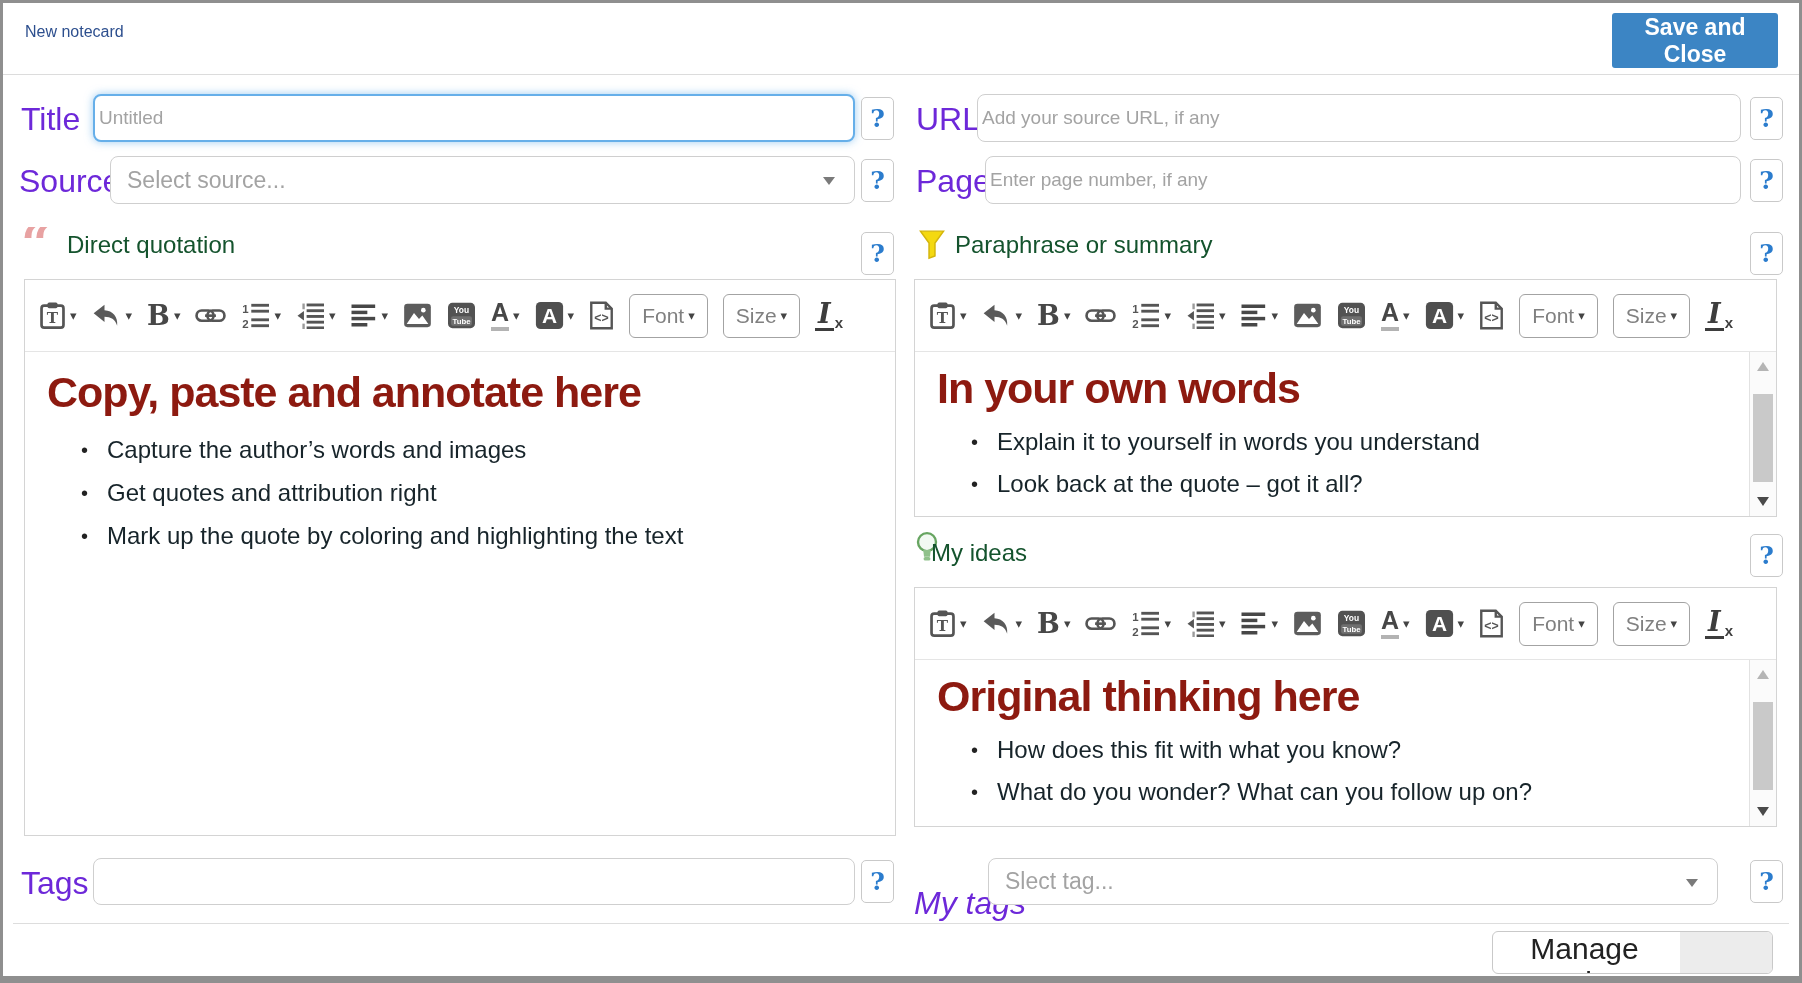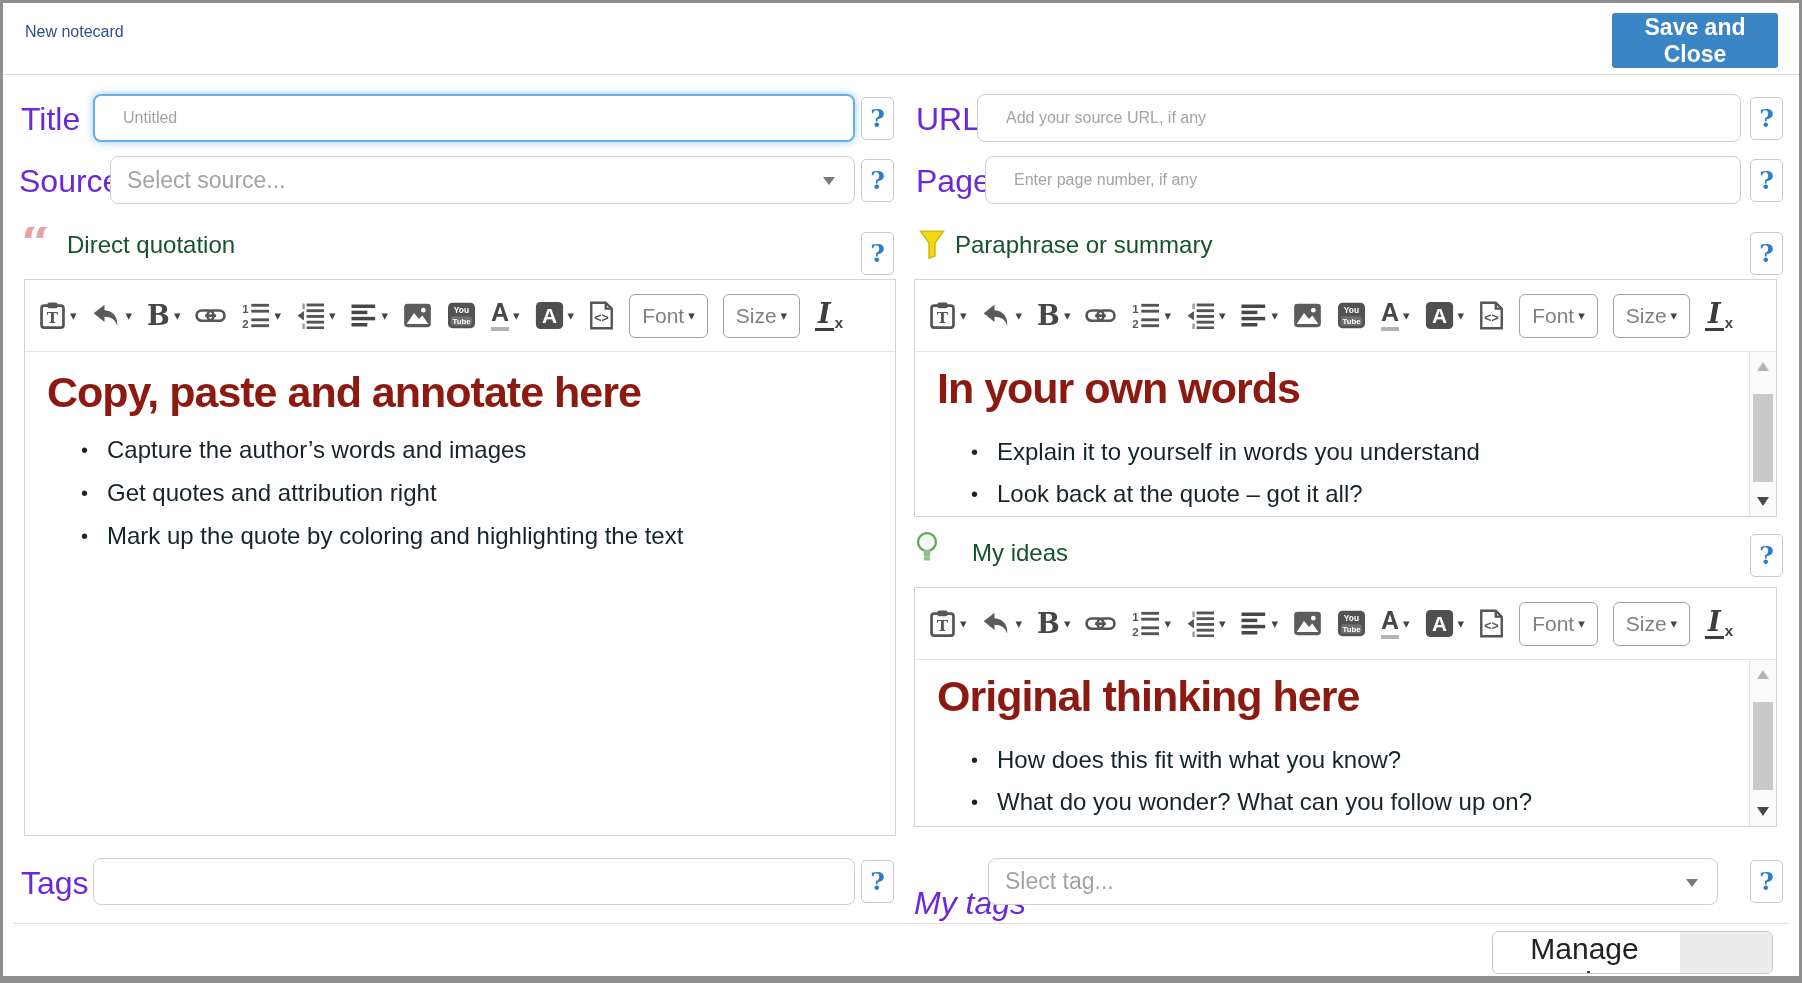--- a/index.html
+++ b/index.html
@@ -8,21 +8,21 @@
 
   
   .hdr{position:absolute;left:0;top:0;right:0;height:71px;border-bottom:1px solid #dcdcdc;}
   .hdr-title{position:absolute;left:22px;top:20px;font-size:16px;color:#2d4f8e;}
   .btn-save{position:absolute;right:21px;top:10px;width:166px;height:55px;background:#3c85c4;color:#fff;
     font-family:"Liberation Sans",sans-serif;font-size:23px;font-weight:bold;border:none;border-radius:3px;cursor:pointer;}
 
   
   .lbl{position:absolute;font-size:32px;color:#6d28d9;}
   .inp{position:absolute;box-sizing:border-box;height:48px;border:1px solid #cfcfcf;border-radius:8px;
-    font-family:"Liberation Sans",sans-serif;font-size:16px;color:#3b82f6;padding:0 28px;background:#fff;}
+    font-family:"Liberation Sans",sans-serif;font-size:19px;color:#3b82f6;padding:0 4px;background:#fff;}
   .inp::placeholder{color:#a3a3a3;opacity:1;}
   .inp.focused{border:2px solid #66afe9;box-shadow:0 0 9px rgba(102,175,233,.65);outline:none;}
   .sel{position:absolute;box-sizing:border-box;height:48px;border:1px solid #cfcfcf;border-radius:8px;background:#fff;
     display:flex;align-items:center;padding:0 16px;cursor:pointer;}
   .sel .ph{font-size:23px;color:#a3a3a3;}
   .sel .caret{position:absolute;right:19px;top:50%;margin-top:-3px;width:0;height:0;
     border-left:6px solid transparent;border-right:6px solid transparent;border-top:8px solid #7a7a7a;}
   .help{position:absolute;width:33px;height:43px;background:#fff;border:1px solid #c9c9c9;border-radius:5px;
     color:#2b7ccd;font-family:"DejaVu Serif",serif;font-weight:bold;font-size:25px;text-align:center;line-height:41px;cursor:pointer;padding:0;}
 
@@ -47,21 +47,21 @@
   .rf-I{font-family:"DejaVu Serif",serif;font-style:italic;font-weight:bold;font-size:27px;color:#3d3d3d;
     line-height:1;border-bottom:3px solid #3d3d3d;padding:0 3px 1px 3px;}
   .rf-x{font-weight:bold;font-size:15px;color:#3d3d3d;margin-left:1px;}
 
   .content{position:absolute;left:0;right:0;bottom:0;top:72px;padding:14px 22px 0 22px;box-sizing:border-box;overflow:hidden;}
   .content h2{margin:2px 0 0 0;font-size:43px;letter-spacing:-1px;color:#8d1a10;font-weight:bold;}
   .content ul{list-style:none;margin:20px 0 0 60px;padding:0;}
   .content li{position:relative;font-size:24px;color:#17242a;margin-bottom:17px;line-height:26px;}
   .content li::before{content:"•";position:absolute;left:-26px;top:0;font-size:20px;color:#222;}
   .content.compact{padding-top:10px;}
-  .content.compact ul{margin-top:26px;}
+  .content.compact ul{margin-top:16px;}
   .content.compact li{margin-bottom:16px;}
 
   
   .sbar{position:absolute;top:0;right:0;bottom:0;width:26px;background:#fbfbfb;border-left:1px solid #e2e2e2;}
   .sb-up{position:absolute;top:10px;left:50%;margin-left:-6px;width:0;height:0;
     border-left:6px solid transparent;border-right:6px solid transparent;border-bottom:9px solid #b5b5b5;cursor:pointer;}
   .sb-down{position:absolute;bottom:10px;left:50%;margin-left:-6px;width:0;height:0;
     border-left:6px solid transparent;border-right:6px solid transparent;border-top:9px solid #4a4a4a;cursor:pointer;}
   .sb-thumb{position:absolute;left:3px;right:3px;background:#c9c9c9;cursor:grab;}
 
@@ -348,21 +348,21 @@
       <span class="sb-thumb" style="top:42px;height:88px;"></span>
       <span class="sb-down"></span>
     </div>
   </div>
 
   <svg style="position:absolute;left:912px;top:528px;" width="24" height="33" viewBox="0 0 12 16">
     <circle cx="6" cy="5.3" r="4.5" fill="#f2f9f2" stroke="#67a561" stroke-width="1.2"></circle>
     <path d="M4.1 9.3 L7.9 9.3 L7.5 12.6 L4.5 12.6 Z" fill="#90c18b"></path>
     <rect x="4.3" y="12.8" width="3.4" height="1.7" rx="0.8" fill="#90c18b"></rect>
   </svg>
-  <div class="sec-title" style="left:969px;top:536px;">My ideas</div>
+  <div class="sec-title" style="left:928px;top:536px;">My ideas</div>
   <button class="help" style="left:1747px;top:531px;">?</button>
 
   <div class="editor" style="left:911px;top:584px;width:863px;height:240px;">
     <div class="toolbar">
         <span class="tb-item">
           <svg width="27" height="29" viewBox="0 0 16 17">
             <rect x="1.5" y="2.7" width="13" height="13" rx="1.6" fill="#fff" stroke="#555" stroke-width="1.6"></rect>
             <rect x="5" y="0.8" width="6" height="3.4" rx="1" fill="#555"></rect>
             <text x="8" y="13" font-size="9" font-weight="bold" fill="#555" text-anchor="middle" font-family="'DejaVu Serif',serif">T</text>
           </svg>

